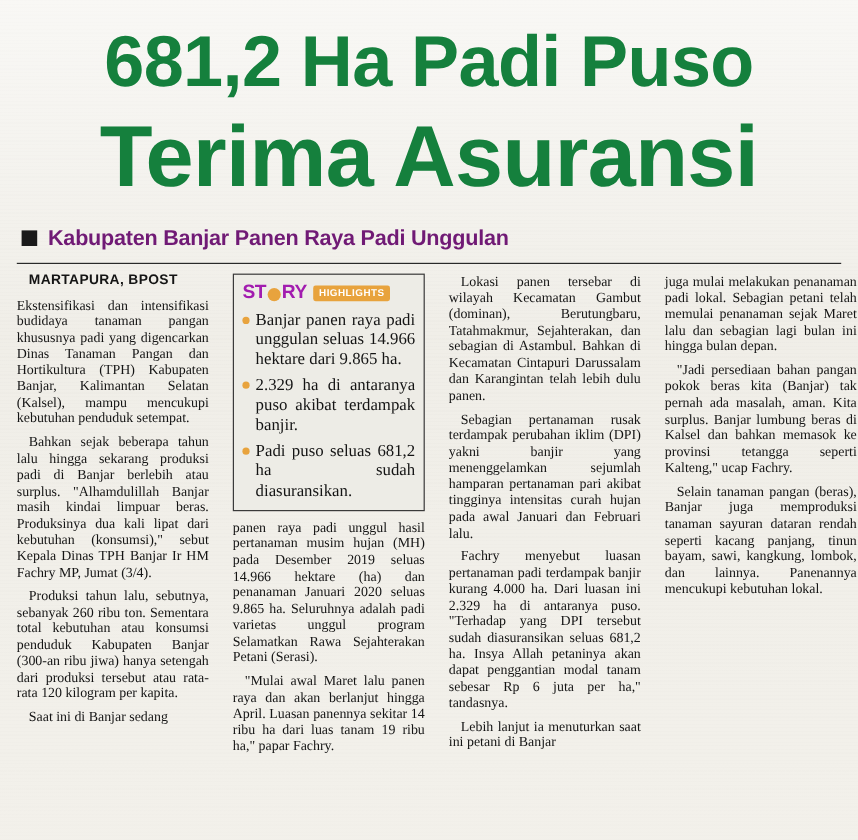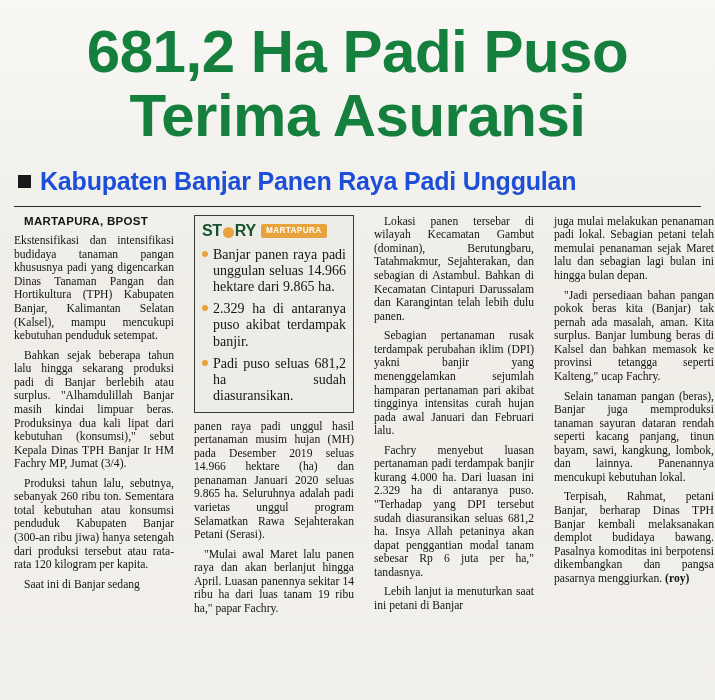--- a/index.html
+++ b/index.html
@@ -38,40 +38,40 @@
     letter-spacing: -0.5px;
     line-height: 0.94;
   }
   .headline .l1 {
     display: block;
     font-size: 60px;
     margin-top: 16px;
   }
   .headline .l2 {
     display: block;
-    font-size: 60px;
-    margin-top: 8px;
+    font-size: 72px;
+    margin-top: 18px;
   }
   .subhead-wrap {
     display: flex;
     align-items: center;
     margin: 22px 0 10px 4px;
   }
   .subhead-bullet {
     width: 13px;
     height: 13px;
     background: #1a1a1a;
     margin-right: 9px;
     flex: 0 0 auto;
   }
   .subhead {
     font-family: "Liberation Sans", sans-serif;
     font-weight: bold;
-    font-size: 25px;
-    color: #1d4ed8;
+    font-size: 18px;
+    color: #701a75;
     letter-spacing: -0.2px;
     white-space: nowrap;
   }
   .rule {
     border: 0;
     border-top: 1.6px solid #2a2a2a;
     margin: 2px 0 8px 0;
   }
   .columns {
     display: flex;
@@ -114,21 +114,21 @@
     display: flex;
     align-items: center;
     gap: 5px;
     margin-bottom: 6px;
   }
   .hl-story {
     font-family: "Liberation Sans", sans-serif;
     font-weight: bold;
     font-size: 16px;
     letter-spacing: -0.3px;
-    color: #14532d;
+    color: #a21caf;
     display: flex;
     align-items: center;
   }
   .hl-story .dot {
     display: inline-block;
     width: 11px;
     height: 11px;
     border-radius: 50%;
     background: #e8a33d;
     margin: 0 1px;
@@ -198,21 +198,21 @@
     </div>
 
     <div class="col">
       <div class="highlights">
         <div class="hl-head">
           <span class="hl-story">
             <span>ST</span>
               <span class="dot"></span>
               <span>RY</span>
           </span>
-          <span class="hl-badge">MARTAPURA</span>
+          <span class="hl-badge">HIGHLIGHTS</span>
         </div>
         <div class="hl-item">
           <span class="hl-dot"></span>
           <span class="hl-text">Banjar panen raya padi unggulan seluas 14.966 hektare dari 9.865 ha.</span>
         </div>
         <div class="hl-item">
           <span class="hl-dot"></span>
           <span class="hl-text">2.329 ha di antaranya puso akibat terdampak banjir.</span>
         </div>
         <div class="hl-item">
@@ -228,17 +228,16 @@
       <p>Lokasi panen tersebar di wilayah Kecamatan Gambut (dominan), Berutungbaru, Tatahmakmur, Sejahterakan, dan sebagian di Astambul. Bahkan di Kecamatan Cintapuri Darussalam dan Karangintan telah lebih dulu panen.</p>
       <p>Sebagian pertanaman rusak terdampak perubahan iklim (DPI) yakni banjir yang menenggelamkan sejumlah hamparan pertanaman pari akibat tingginya intensitas curah hujan pada awal Januari dan Februari lalu.</p>
       <p>Fachry menyebut luasan pertanaman padi terdampak banjir kurang 4.000 ha. Dari luasan ini 2.329 ha di antaranya puso. "Terhadap yang DPI tersebut sudah diasuransikan seluas 681,2 ha. Insya Allah petaninya akan dapat penggantian modal tanam sebesar Rp 6 juta per ha," tandasnya.</p>
       <p>Lebih lanjut ia menuturkan saat ini petani di Banjar</p>
     </div>
 
     <div class="col">
       <p class="noindent">juga mulai melakukan penanaman padi lokal. Sebagian petani telah memulai penanaman sejak Maret lalu dan sebagian lagi bulan ini hingga bulan depan.</p>
       <p>"Jadi persediaan bahan pangan pokok beras kita (Banjar) tak pernah ada masalah, aman. Kita surplus. Banjar lumbung beras di Kalsel dan bahkan memasok ke provinsi tetangga seperti Kalteng," ucap Fachry.</p>
       <p>Selain tanaman pangan (beras), Banjar juga memproduksi tanaman sayuran dataran rendah seperti kacang panjang, tinun bayam, sawi, kangkung, lombok, dan lainnya. Panenannya mencukupi kebutuhan lokal.</p>
-      <p><span>Terpisah, Rahmat, petani Banjar, berharap Dinas TPH Banjar kembali melaksanakan demplot budidaya bawang. Pasalnya komoditas ini berpotensi dikembangkan dan pangsa pasarnya menggiurkan.</span> <span class="credit">(roy)</span></p>
     </div>
 
   </div>
 </div>
 
 </body></html>

